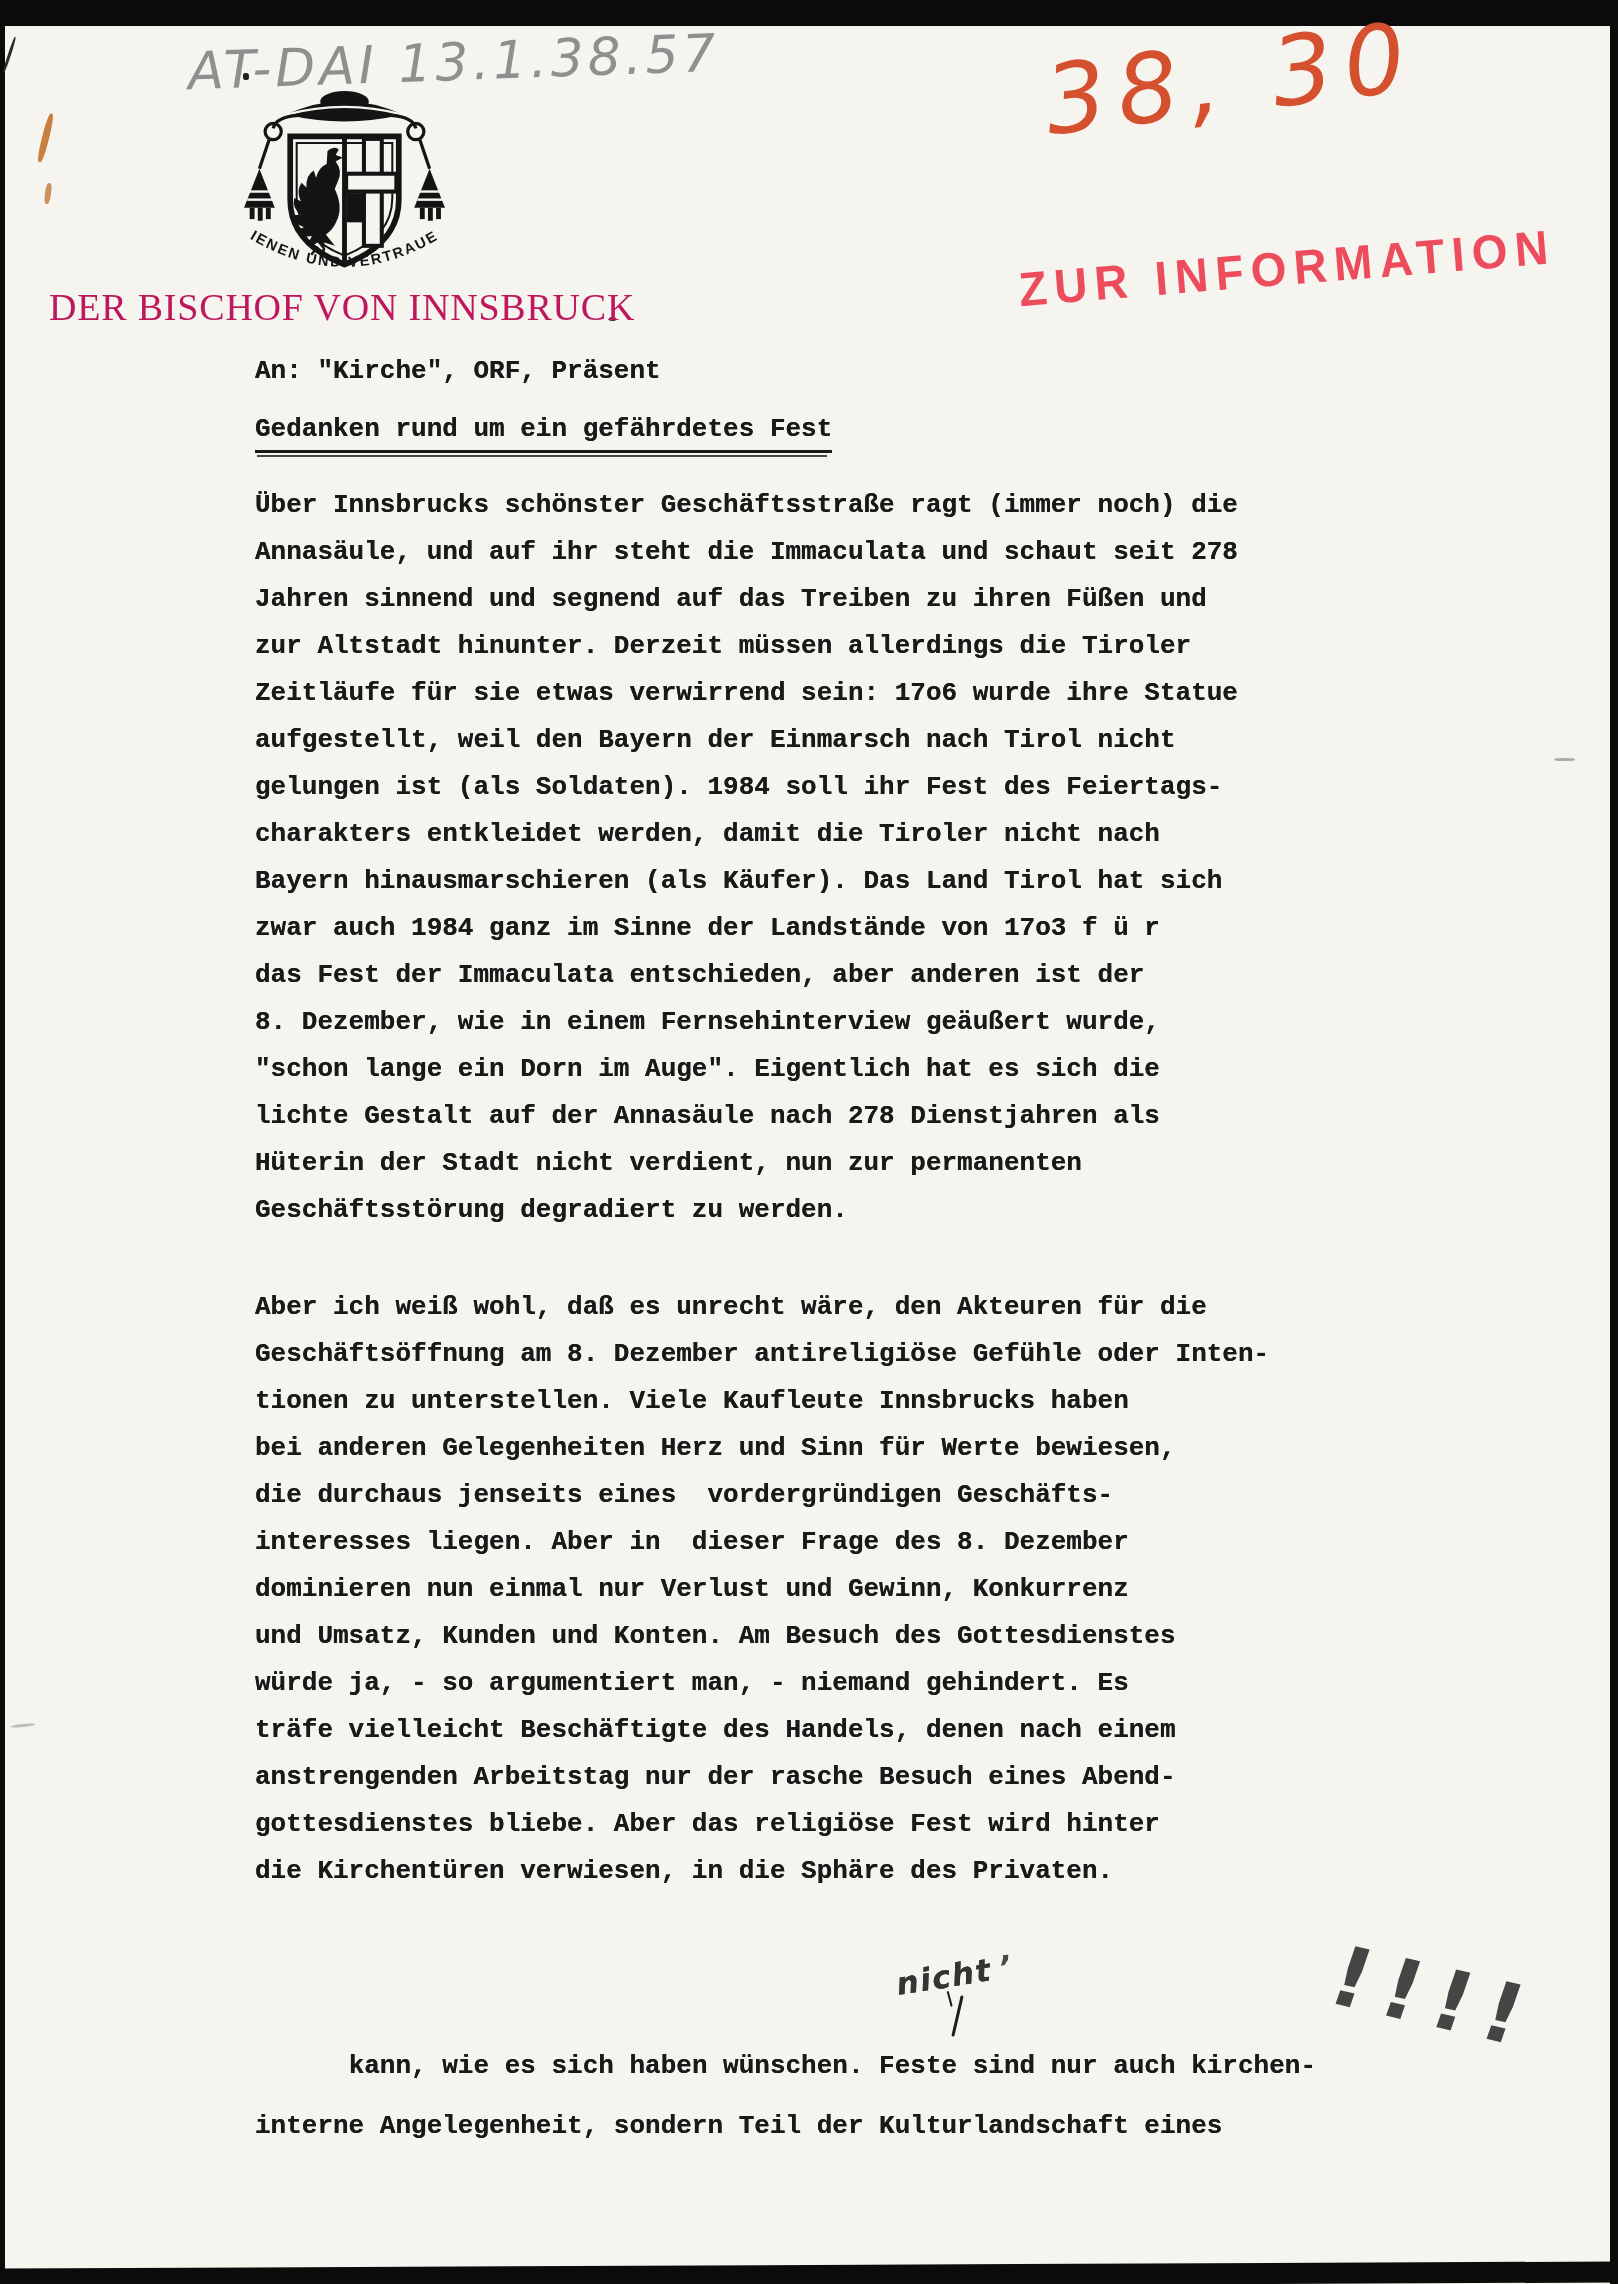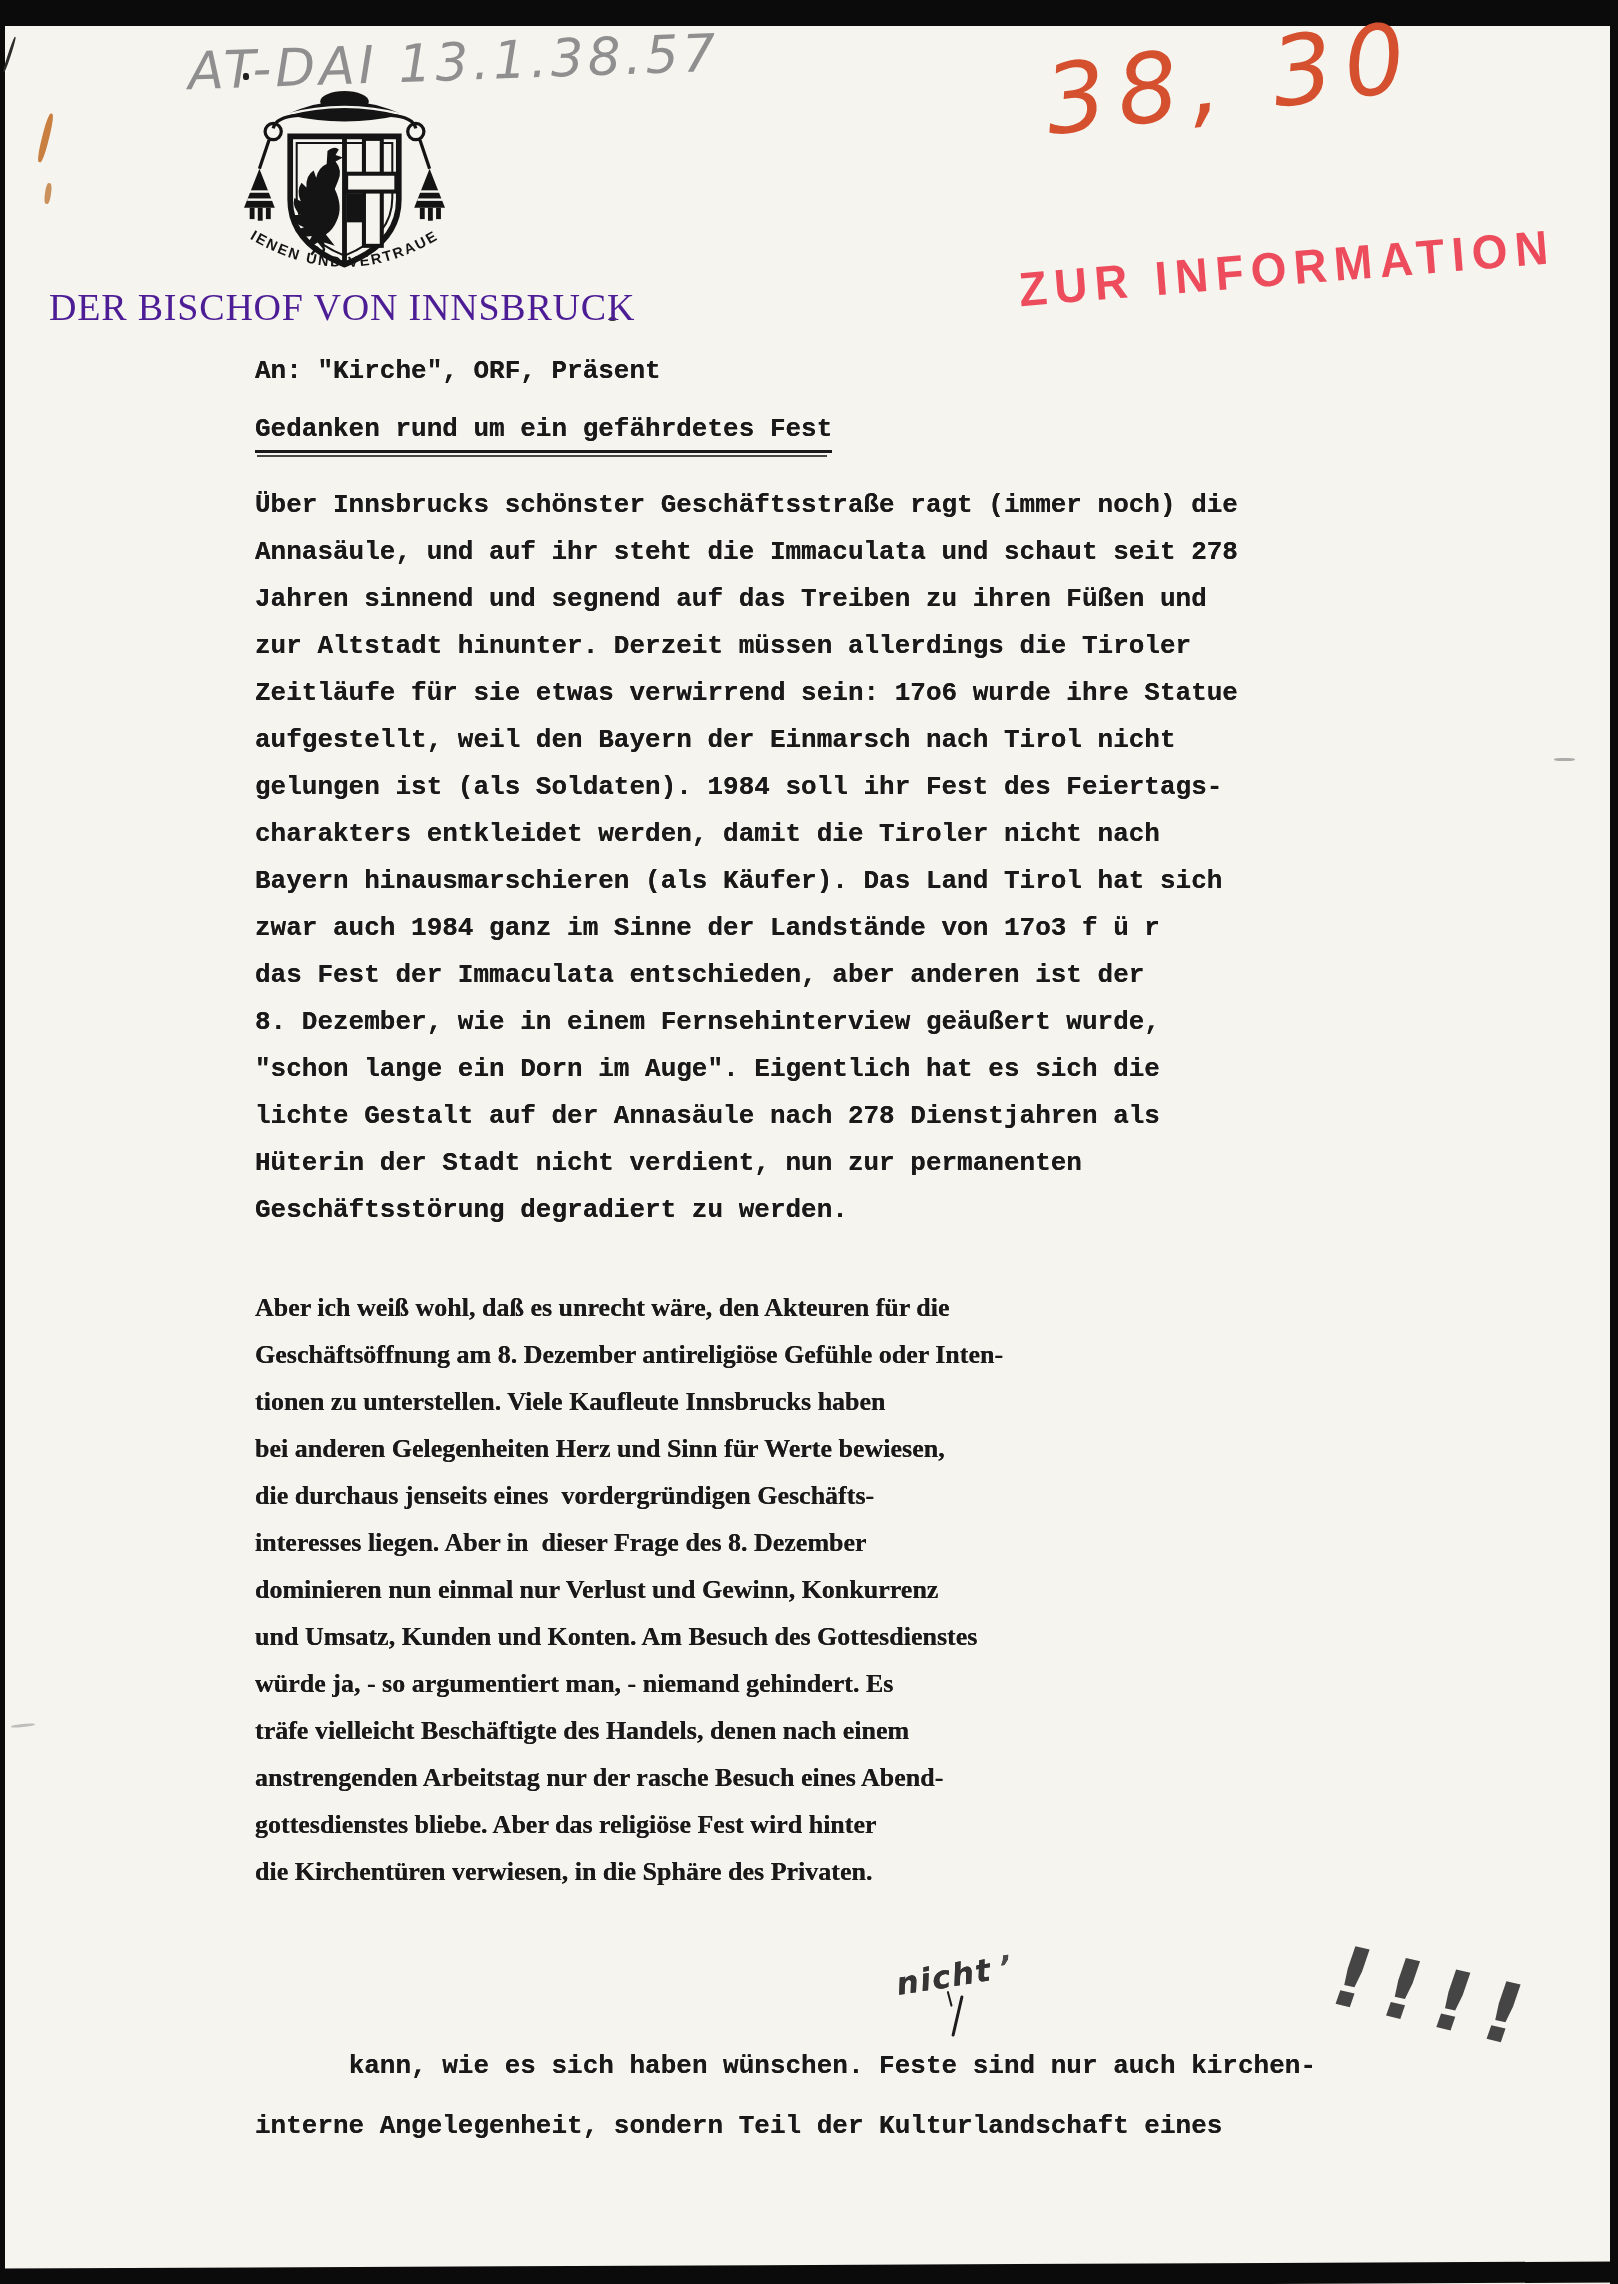--- a/index.html
+++ b/index.html
@@ -39,42 +39,42 @@
     position:absolute;left:1018px;top:241px;
     font-family:"Liberation Sans", sans-serif;
     font-weight:700;font-size:46px;color:rgba(235,52,72,0.88);
     letter-spacing:7.3px;transform:rotate(-4.6deg) scaleY(1.04);
     white-space:pre;
   }
   
   .letterhead{
     position:absolute;left:49px;top:285px;
     font-family:"Liberation Serif", serif;
-    font-size:38px;color:#4c1d95;letter-spacing:0.8px;
+    font-size:38px;color:#be185d;letter-spacing:0.8px;
     white-space:pre;
   }
   
   .typewriter{
     font-family:"Liberation Mono", "DejaVu Sans Mono", monospace;
     font-weight:700;font-size:26px;color:#191919;
     text-shadow:0 0 0.5px rgba(20,20,20,0.85);
     white-space:pre;
   }
   .recipient{position:absolute;left:255px;top:356px;}
   .title{
     position:absolute;left:255px;top:414px;
     padding-bottom:5.7px;border-bottom:3.2px solid #1a1a1a;
   }
   .title::after{
     content:"";position:absolute;left:1.6px;right:4.9px;bottom:-7.3px;height:2.4px;
     background:#1a1a1a;opacity:0.8;
   }
   .para{position:absolute;left:255px;}
   .p1{top:482px;}
-  .p2{top:1284px;font-family:Liberation Serif, serif;}
+  .p2{top:1284px;}
   .p3{top:1933px;}
   .p1 .tline,.p2 .tline{height:47px;line-height:47px;}
   .p3 .tline{height:49px;line-height:49px;}
   .tline{white-space:pre;}
   .insert-line{position:relative;}
   
   .caret-mark{
     position:absolute;left:701px;top:1.6px;width:3.2px;height:42px;
     background:#1c1c1c;transform:rotate(13deg);border-radius:1.6px;
   }

